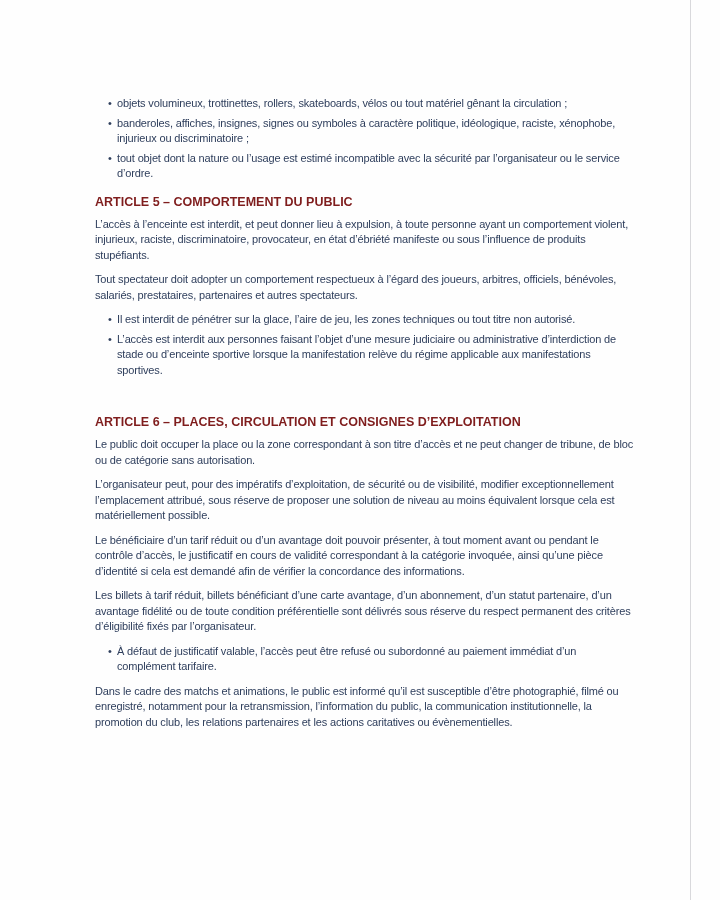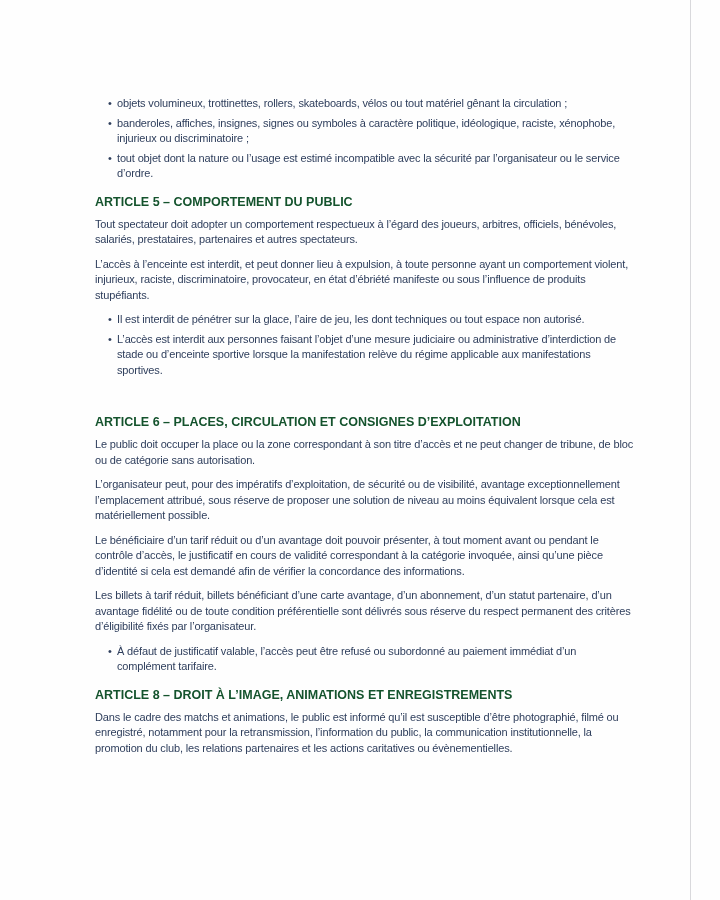--- a/index.html
+++ b/index.html
@@ -33,21 +33,21 @@
     width: 540px;
     color: #2e3e5c;
     font-size: 11px;
     line-height: 15.5px;
     letter-spacing: -0.15px;
   }
   .article-heading {
     margin: 12px 0 7px 0;
     font-size: 12.5px;
     font-weight: bold;
-    color: #14532d;
+    color: #7f1d1d;
     letter-spacing: 0;
     line-height: 16px;
   }
   .article-heading.spaced {
     margin-top: 36px;
   }
   .para {
     margin: 0 0 9px 0;
   }
   .bullets {
@@ -71,31 +71,30 @@
 <body>
 
 <div class="page">
   <div class="content" id="content">
       <ul class="bullets">
         <li>objets volumineux, trottinettes, rollers, skateboards, vélos ou tout matériel gênant la circulation ;</li>
         <li>banderoles, affiches, insignes, signes ou symboles à caractère politique, idéologique, raciste, xénophobe, injurieux ou discriminatoire ;</li>
         <li>tout objet dont la nature ou l’usage est estimé incompatible avec la sécurité par l’organisateur ou le service d’ordre.</li>
       </ul>
       <h2 class="article-heading">ARTICLE 5 – COMPORTEMENT DU PUBLIC</h2>
+      <p class="para">L’accès à l’enceinte est interdit, et peut donner lieu à expulsion, à toute personne ayant un comportement violent, injurieux, raciste, discriminatoire, provocateur, en état d’ébriété manifeste ou sous l’influence de produits stupéfiants.</p>
       <p class="para">Tout spectateur doit adopter un comportement respectueux à l’égard des joueurs, arbitres, officiels, bénévoles, salariés, prestataires, partenaires et autres spectateurs.</p>
-      <p class="para">L’accès à l’enceinte est interdit, et peut donner lieu à expulsion, à toute personne ayant un comportement violent, injurieux, raciste, discriminatoire, provocateur, en état d’ébriété manifeste ou sous l’influence de produits stupéfiants.</p>
       <ul class="bullets">
-        <li>Il est interdit de pénétrer sur la glace, l’aire de jeu, les dont techniques ou tout espace non autorisé.</li>
+        <li>Il est interdit de pénétrer sur la glace, l’aire de jeu, les zones techniques ou tout titre non autorisé.</li>
         <li>L’accès est interdit aux personnes faisant l’objet d’une mesure judiciaire ou administrative d’interdiction de stade ou d’enceinte sportive lorsque la manifestation relève du régime applicable aux manifestations sportives.</li>
       </ul>
       <h2 class="article-heading spaced">ARTICLE 6 – PLACES, CIRCULATION ET CONSIGNES D’EXPLOITATION</h2>
       <p class="para">Le public doit occuper la place ou la zone correspondant à son titre d’accès et ne peut changer de tribune, de bloc ou de catégorie sans autorisation.</p>
-      <p class="para">L’organisateur peut, pour des impératifs d’exploitation, de sécurité ou de visibilité, avantage exceptionnellement l’emplacement attribué, sous réserve de proposer une solution de niveau au moins équivalent lorsque cela est matériellement possible.</p>
+      <p class="para">L’organisateur peut, pour des impératifs d’exploitation, de sécurité ou de visibilité, modifier exceptionnellement l’emplacement attribué, sous réserve de proposer une solution de niveau au moins équivalent lorsque cela est matériellement possible.</p>
       <p class="para">Le bénéficiaire d’un tarif réduit ou d’un avantage doit pouvoir présenter, à tout moment avant ou pendant le contrôle d’accès, le justificatif en cours de validité correspondant à la catégorie invoquée, ainsi qu’une pièce d’identité si cela est demandé afin de vérifier la concordance des informations.</p>
       <p class="para">Les billets à tarif réduit, billets bénéficiant d’une carte avantage, d’un abonnement, d’un statut partenaire, d’un avantage fidélité ou de toute condition préférentielle sont délivrés sous réserve du respect permanent des critères d’éligibilité fixés par l’organisateur.</p>
       <ul class="bullets">
         <li>À défaut de justificatif valable, l’accès peut être refusé ou subordonné au paiement immédiat d’un complément tarifaire.</li>
       </ul>
-      <h2 class="article-heading">ARTICLE 8 – DROIT À L’IMAGE, ANIMATIONS ET ENREGISTREMENTS</h2>
       <p class="para">Dans le cadre des matchs et animations, le public est informé qu’il est susceptible d’être photographié, filmé ou enregistré, notamment pour la retransmission, l’information du public, la communication institutionnelle, la promotion du club, les relations partenaires et les actions caritatives ou évènementielles.</p>
     </div>
   <div class="page-edge"></div>
 </div>
 
 </body></html>

